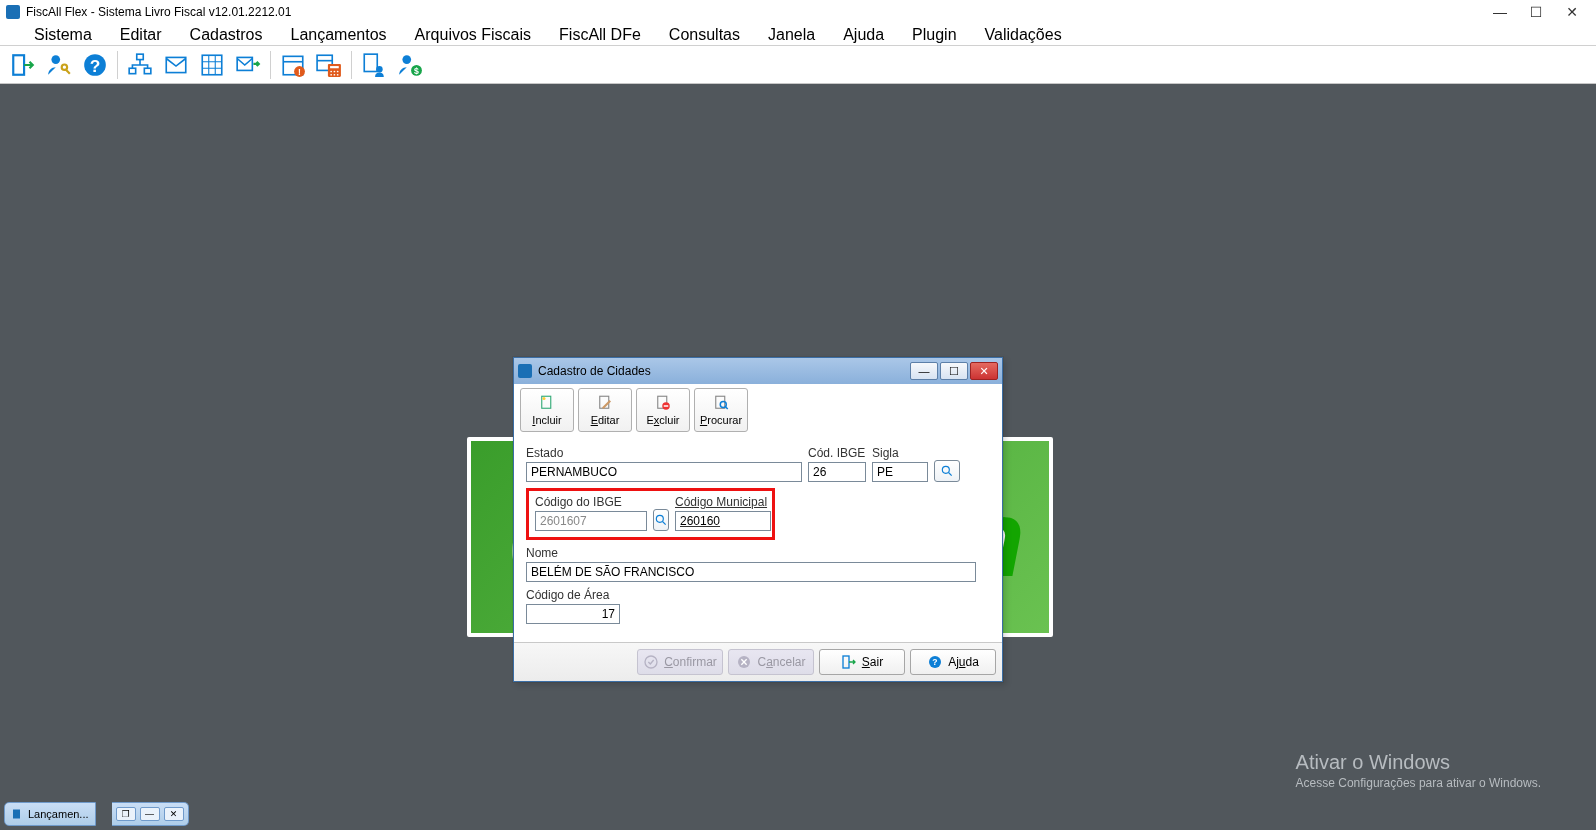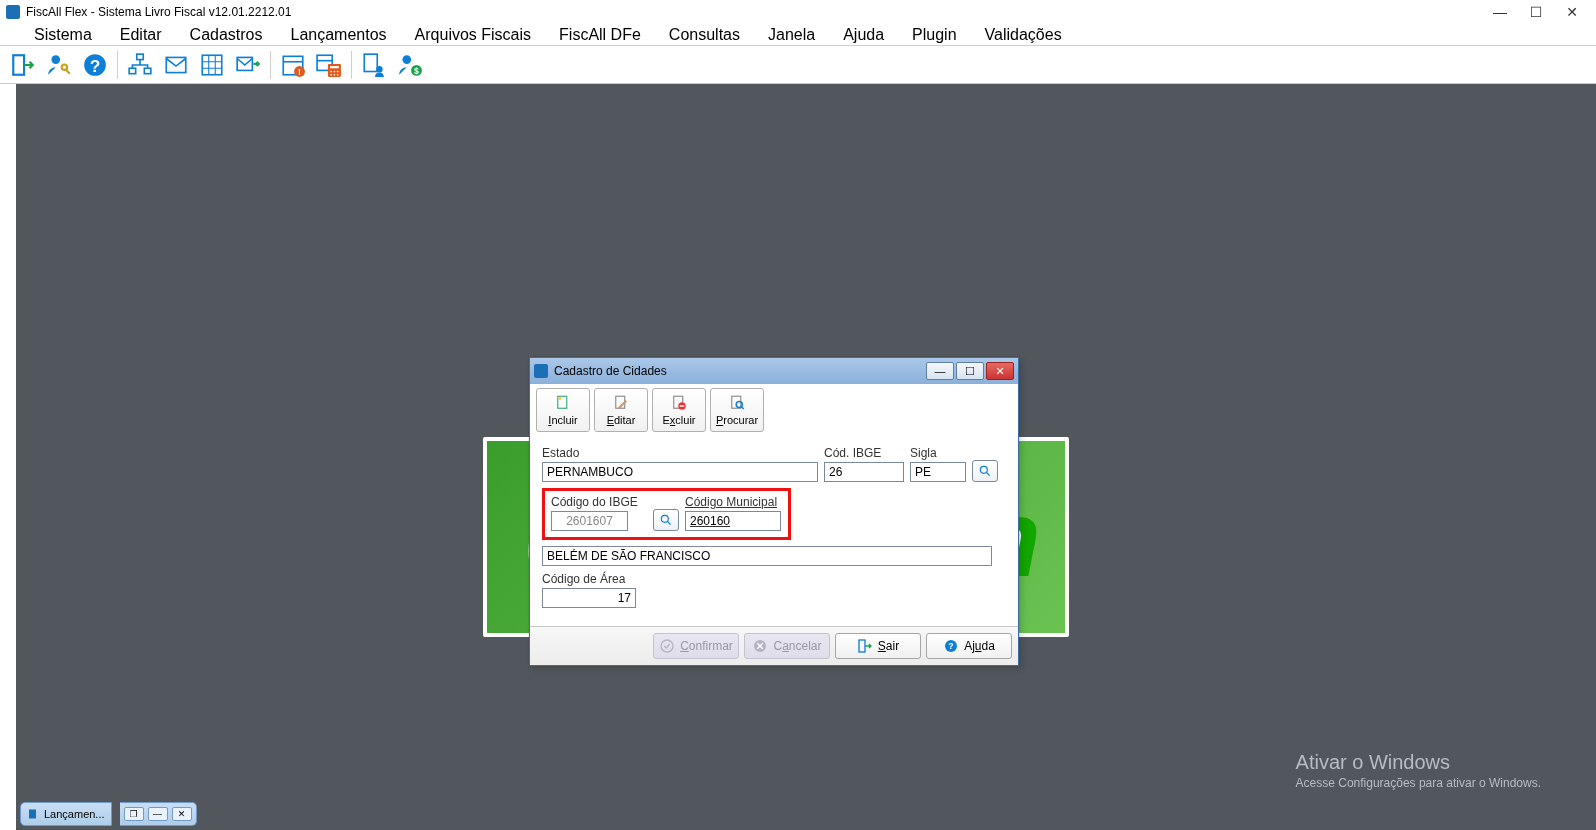--- a/index.html
+++ b/index.html
@@ -13,21 +13,21 @@
   .menubar .menu-item { padding: 0 14px; cursor: pointer; }
   .toolbar { height: 38px; background: #fff; border-bottom: 1px solid #c7c7c7; display: flex; align-items: center; padding: 0 5px; }
   .toolbar .tb-btn { width: 34px; height: 30px; margin: 0 1px; border-radius: 3px; display: flex; align-items: center; justify-content: center; cursor: pointer; }
   .toolbar .tb-btn svg { width: 26px; height: 26px; }
   .toolbar .sep { width: 1px; height: 28px; background: #d0d0d0; margin: 0 4px; }
   .toolbar .spacer { flex: 1; }
   .brand-right { font-size: 18px; font-weight: 700; color: #0d7fd6; letter-spacing: 0.5px; padding-right: 18px; display:flex; align-items:center; gap:14px;}
   .brand-div { color:#0d7fd6; font-weight:200;}
   .brand-logo { display:flex; align-items:center; gap:4px;}
   .brand-logo svg{width:22px;height:22px;}
-  .workspace { flex: 1; background: #51575c; position: relative; margin-left: 16px; }
+  .workspace { flex: 1; background: #51575c; position: relative; }
   .bg-logo { position: absolute; left: 467px; top: 353px; width: 586px; height: 200px; background: linear-gradient(135deg,#3a9d2b 0%, #6ac251 100%); border: 4px solid #fff; border-radius: 2px; display:flex; align-items:center; justify-content:flex-end; padding-right:24px; }
   .bg-logo .n { font-size: 110px; font-style: italic; color: #13a500; font-weight:700; text-shadow: -2px 0 #fff;}
   .bg-logo .leaf { position:absolute; left:38px; top:44px; width:120px; height:110px; background:#fff; border-radius:60% 60% 60% 60% / 80% 80% 40% 40%; transform:rotate(-14deg);}
   .dialog { position: absolute; left: 513px; top: 273px; width: 490px; background: #fff; border: 1px solid #3b6ea5; box-shadow: 0 0 0 1px rgba(0,0,0,0.05), 3px 3px 6px rgba(0,0,0,0.15); }
   .dlg-title { height: 26px; background: linear-gradient(#aac7e8,#8ab0db); display: flex; align-items: center; padding: 0 4px; font-size: 12px; color: #000; }
   .dlg-title .icon { width: 14px; height: 14px; background:#1a6fb5; margin-right:6px; border-radius:2px;}
   .dlg-title .spacer { flex:1; }
   .dlg-title .dbtn { width:28px; height:18px; margin-left:2px; border:1px solid #5c7fa8; border-radius:2px; background:linear-gradient(#f6f8fb,#d7e3f2); display:flex; align-items:center;justify-content:center; font-size:11px; cursor:pointer;}
   .dlg-title .dbtn.close { background:linear-gradient(#e56a60,#c33);color:#fff;border-color:#9c2222;}
   .dlg-toolbar { padding: 4px 6px 2px; display:flex; gap:4px;align-items:center;}
@@ -38,21 +38,21 @@
   .field { display:flex; flex-direction:column; gap:2px;}
   .field label { font-size:12px;}
   .field input { height:20px; border:1px solid #7a8a99; padding:1px 4px; font-size:12px; background:#fff;}
   .lookup-btn { width:26px; height:22px; border:1px solid #7a8a99; border-radius:3px; background:linear-gradient(#fff,#eef2f6); display:flex;align-items:center;justify-content:center;cursor:pointer;}
   .lookup-btn svg{width:14px;height:14px;}
   .highlight { border: 3px solid #e11; padding:4px 6px 6px; margin-top:6px; display:flex; gap:6px; align-items:flex-end; width:249px;}
   .dlg-footer { border-top:1px solid #c9c9c9; background:linear-gradient(#f7f7f7,#ececec); padding:6px; display:flex; justify-content:flex-end; gap:5px;}
   .ftr-btn { width:86px; height:26px; border:1px solid #a6a6a6; border-radius:3px; background:linear-gradient(#fff,#f0f0f0); display:flex; align-items:center; justify-content:center; gap:5px; font-size:12px; cursor:pointer;}
   .ftr-btn.disabled { background:linear-gradient(#e8e6f1,#dedde9); color:#9a98a3; border-color:#c5c3d0; cursor:default;}
   .ftr-btn svg{width:16px;height:16px;}
-  .taskbar { position:absolute; left:4px; bottom:4px; display:flex; align-items:center; gap:8px; }
+  .taskbar { position:absolute; left:4px; bottom:4px; display:flex; align-items:center; gap:16px; }
   .task-item { height:24px; background:linear-gradient(#c9def6,#aecde9); border:1px solid #6f9acb; border-radius:5px; display:flex; align-items:center; padding:0 6px; gap:5px; font-size:11px;}
   .task-item svg{width:12px;height:12px;}
   .task-ctrl { height:24px; border:1px solid #6f9acb; border-left:none; background:linear-gradient(#c9def6,#aecde9); display:flex; align-items:center; padding:0 4px; gap:4px; border-radius:0 5px 5px 0;}
   .task-ctrl .mini{width:20px;height:14px;border:1px solid #6f9acb;background:#eaf2fb;border-radius:2px;display:flex;align-items:center;justify-content:center;font-size:9px;cursor:pointer;}
   .watermark { position:absolute; right:55px; bottom:40px; text-align:left; color:#b7bcc0;}
   .watermark .l1{font-size:20px;}
   .watermark .l2{font-size:12px;margin-top:2px;}
   .underline{text-decoration:underline;}
 </style>
 </head>
@@ -226,53 +226,54 @@
 
       <div class="dlg-body">
 
         <div class="row">
           <div class="field" style="flex:0 0 276px;">
             <label>Estado</label>
             <input type="text" style="width: 276px;" value="PERNAMBUCO">
           </div>
           <div class="field" style="flex:0 0 56px;">
             <label>Cód. IBGE</label>
-            <input type="text" style="width: 80px;" value="26">
+            <input type="text" style="width: 58px;" value="26">
           </div>
           <div class="field" style="flex:0 0 56px;">
             <label>Sigla</label>
             <input type="text" style="width: 56px;" value="PE">
           </div>
           <div class="lookup-btn">
             <svg viewBox="0 0 24 24">
                 <circle cx="10" cy="10" r="6" fill="none" stroke="#0d7fd6" stroke-width="2"></circle>
                 <path d="M15 15l5 5" stroke="#0d7fd6" stroke-width="2"></path>
               </svg>
           </div>
         </div>
 
         <div class="highlight">
           <div class="field" style="flex:0 0 96px;">
             <label>Código do IBGE</label>
-            <input type="text" style="width: 77px; color: rgb(136, 136, 136); text-align: center;" value="2601607">
+            <input type="text" style="width: 112px; color: rgb(136, 136, 136);" value="2601607">
           </div>
           <div class="lookup-btn">
             <svg viewBox="0 0 24 24">
                 <circle cx="10" cy="10" r="6" fill="none" stroke="#0d7fd6" stroke-width="2"></circle>
                 <path d="M15 15l5 5" stroke="#0d7fd6" stroke-width="2"></path>
               </svg>
           </div>
           <div class="field" style="flex:0 0 96px;text-decoration:underline;">
             <label>Código Municipal</label>
             <input type="text" style="width: 96px;" value="260160">
           </div>
         </div>
 
         <div class="row">
           <div class="field" style="flex:1;">
+            <label>Nome</label>
             <input type="text" style="width: 450px;" value="BELÉM DE SÃO FRANCISCO">
           </div>
         </div>
 
         <div class="row" style="margin-bottom:6px;">
           <div class="field">
             <label>Código de Área</label>
             <input type="text" style="width: 94px; text-align: right; padding-left: 36px;" value="17">
           </div>
         </div>

